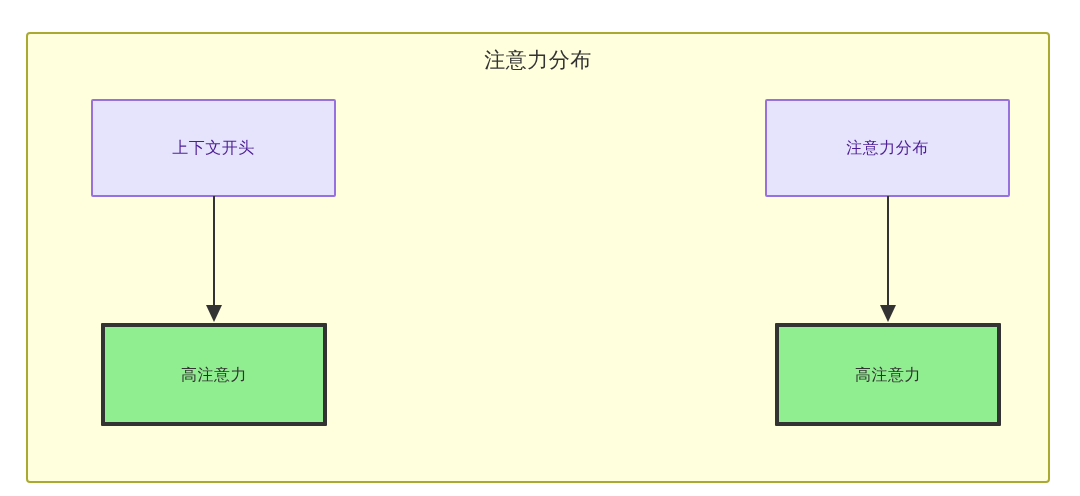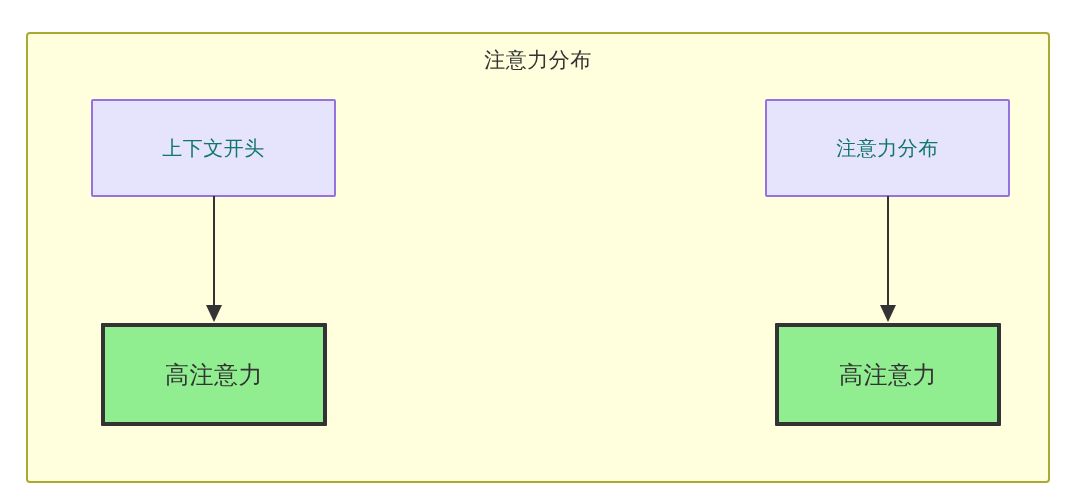--- a/index.html
+++ b/index.html
@@ -67,43 +67,43 @@
     height: 98px;
     box-sizing: border-box;
     background: #e6e3fc;
     border: 2px solid #9771e0;
     border-radius: 2px;
     display: flex;
     align-items: center;
     justify-content: center;
   }
   .node-top .node-label {
-    font-size: 20px;
-    color: #0f766e;
+    font-size: 16px;
+    color: #4c1d95;
     line-height: 24px;
     letter-spacing: 0.5px;
     white-space: nowrap;
   }
 
   
   .node-bottom {
     position: absolute;
     top: 224px;
     left: 10px;
     width: 226px;
     height: 103px;
     box-sizing: border-box;
     border: 4px solid #333333;
     border-radius: 1px;
     display: flex;
     align-items: center;
     justify-content: center;
   }
   .node-bottom .node-label {
-    font-size: 24px;
+    font-size: 16px;
     color: #333333;
     line-height: 24px;
     letter-spacing: 0.5px;
     white-space: nowrap;
   }
 
   
   .arrow-svg {
     position: absolute;
     left: 110px;

